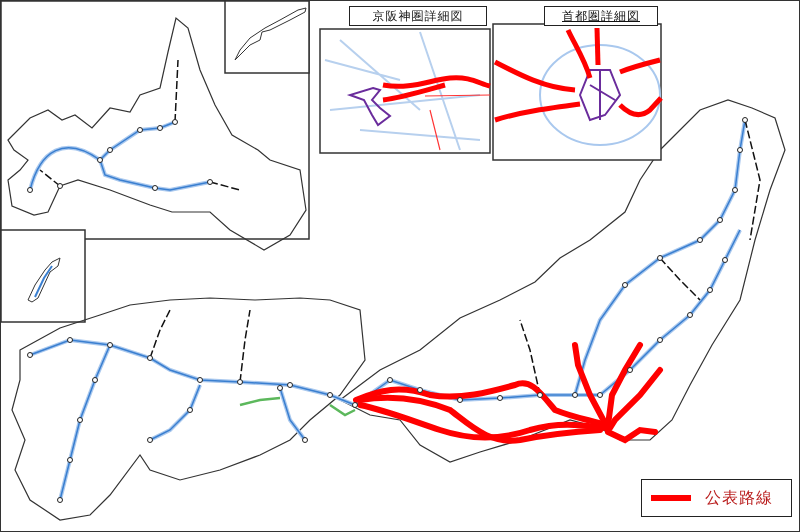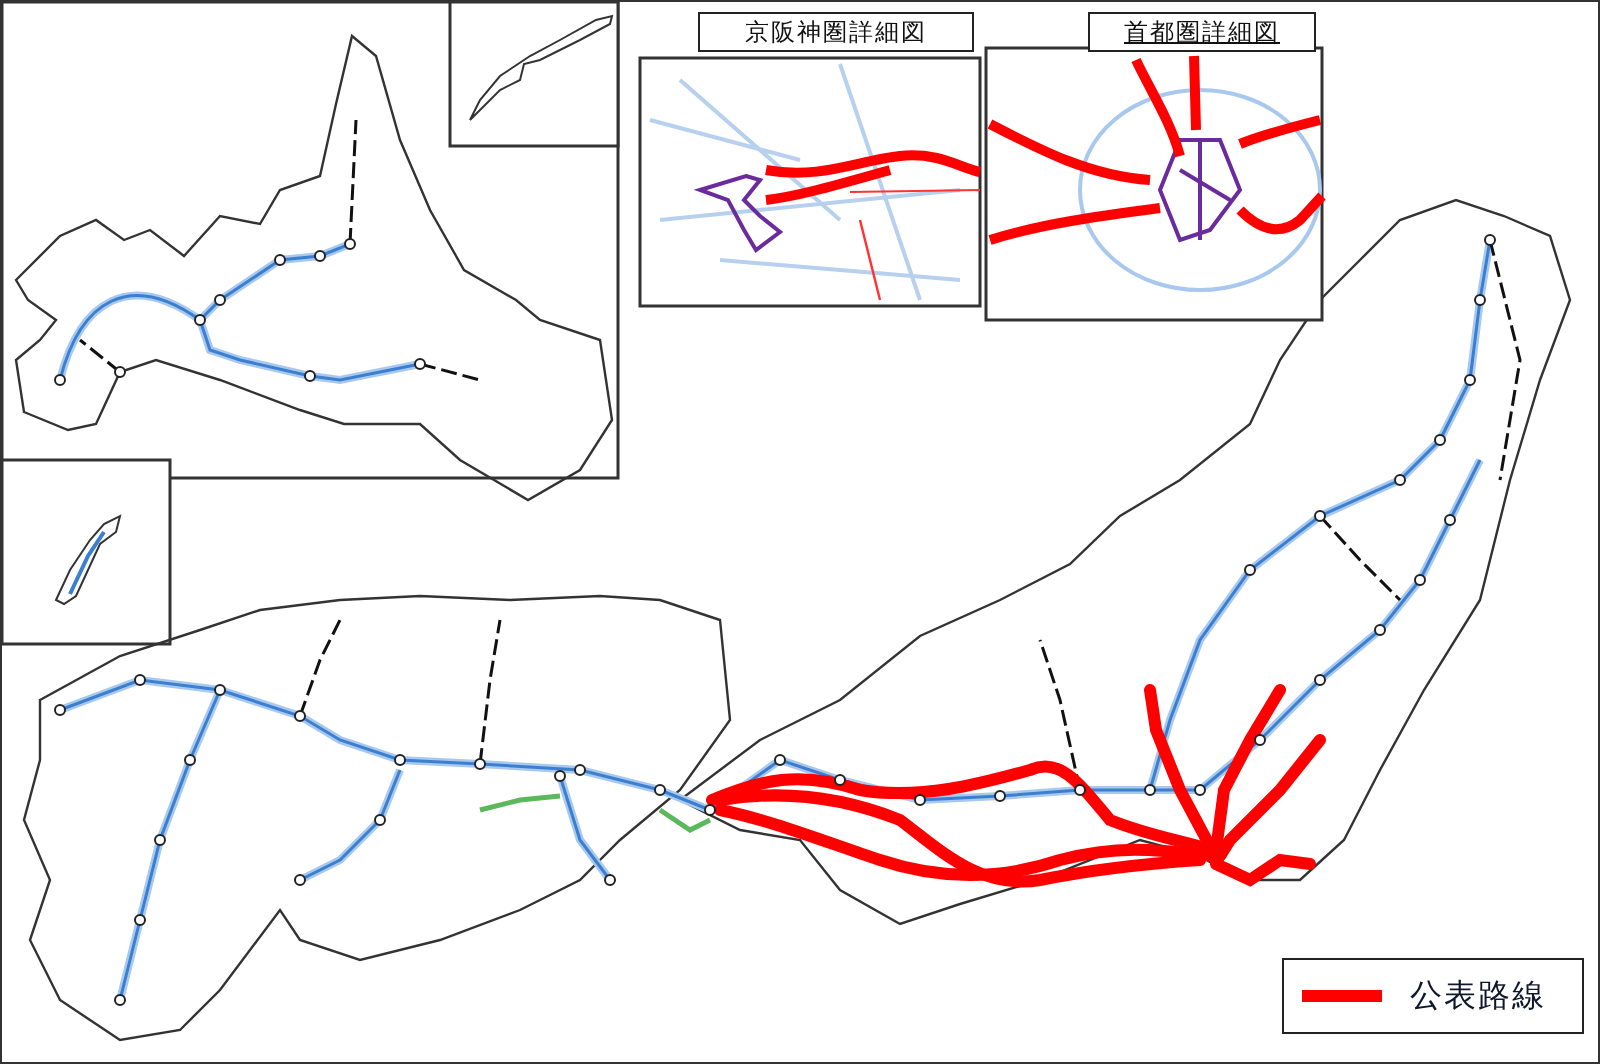--- a/index.html
+++ b/index.html
@@ -2,21 +2,21 @@
 <html><head>
 <meta charset="utf-8">
 <style>
   html, body { margin: 0; padding: 0; background: #ffffff; }
   body { width: 800px; height: 532px; overflow: hidden; position: relative; font-family: "DejaVu Sans", sans-serif; }
   #frame { position: absolute; left: 0; top: 0; width: 798px; height: 530px; border: 1px solid #333; background: #fff; }
   svg { position: absolute; left: 0; top: 0; }
   .inset-title { position: absolute; background: #fff; border: 1.5px solid #222; font-size: 12px; color: #111; text-align: center; line-height: 18px; padding: 0 6px; letter-spacing: 1px; }
   #legend { position: absolute; left: 641px; top: 479px; width: 149px; height: 36px; border: 1.5px solid #222; background: #fff; display: flex; align-items: center; }
   #legend .swatch { width: 40px; height: 6px; margin-left: 9px; margin-right: 14px; }
-  #legend .label { font-size: 16px; color: #0f172a; letter-spacing: 1px; }
+  #legend .label { font-size: 16px; color: #b91c1c; letter-spacing: 1px; }
 </style>
 </head>
 <body>
 
 <div id="frame"></div>
 
 <svg id="map-svg" width="800" height="532" viewBox="0 0 800 532">
 
   <rect x="1" y="1" width="308" height="238" fill="none" stroke="#333" stroke-width="1.5"></rect>
 

